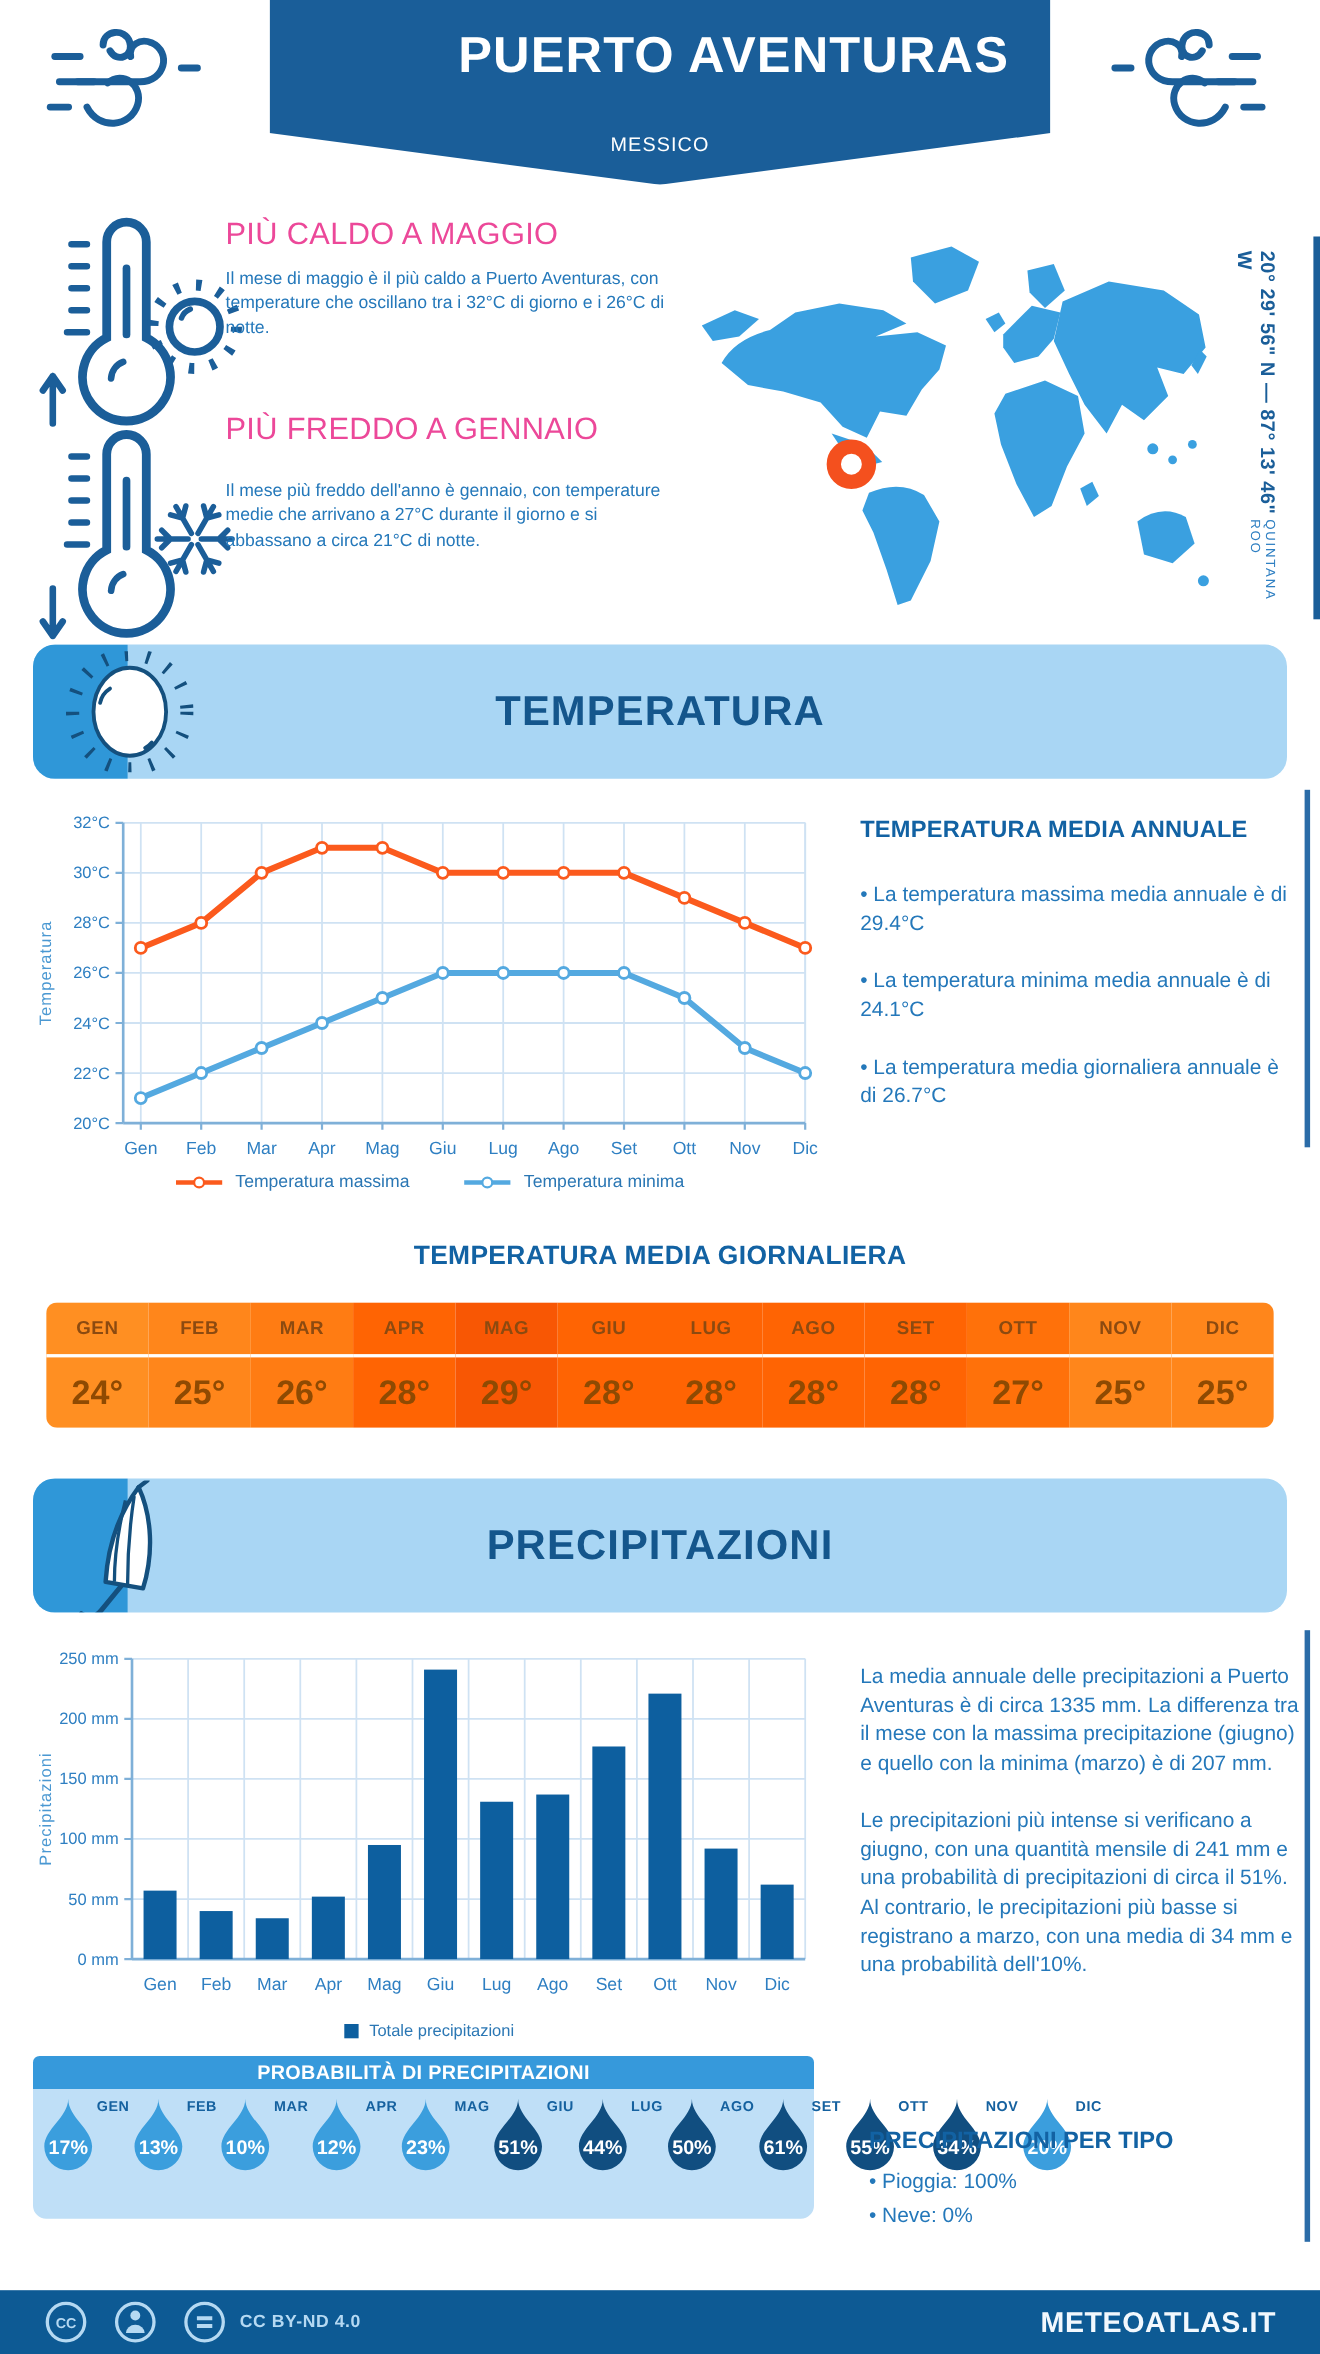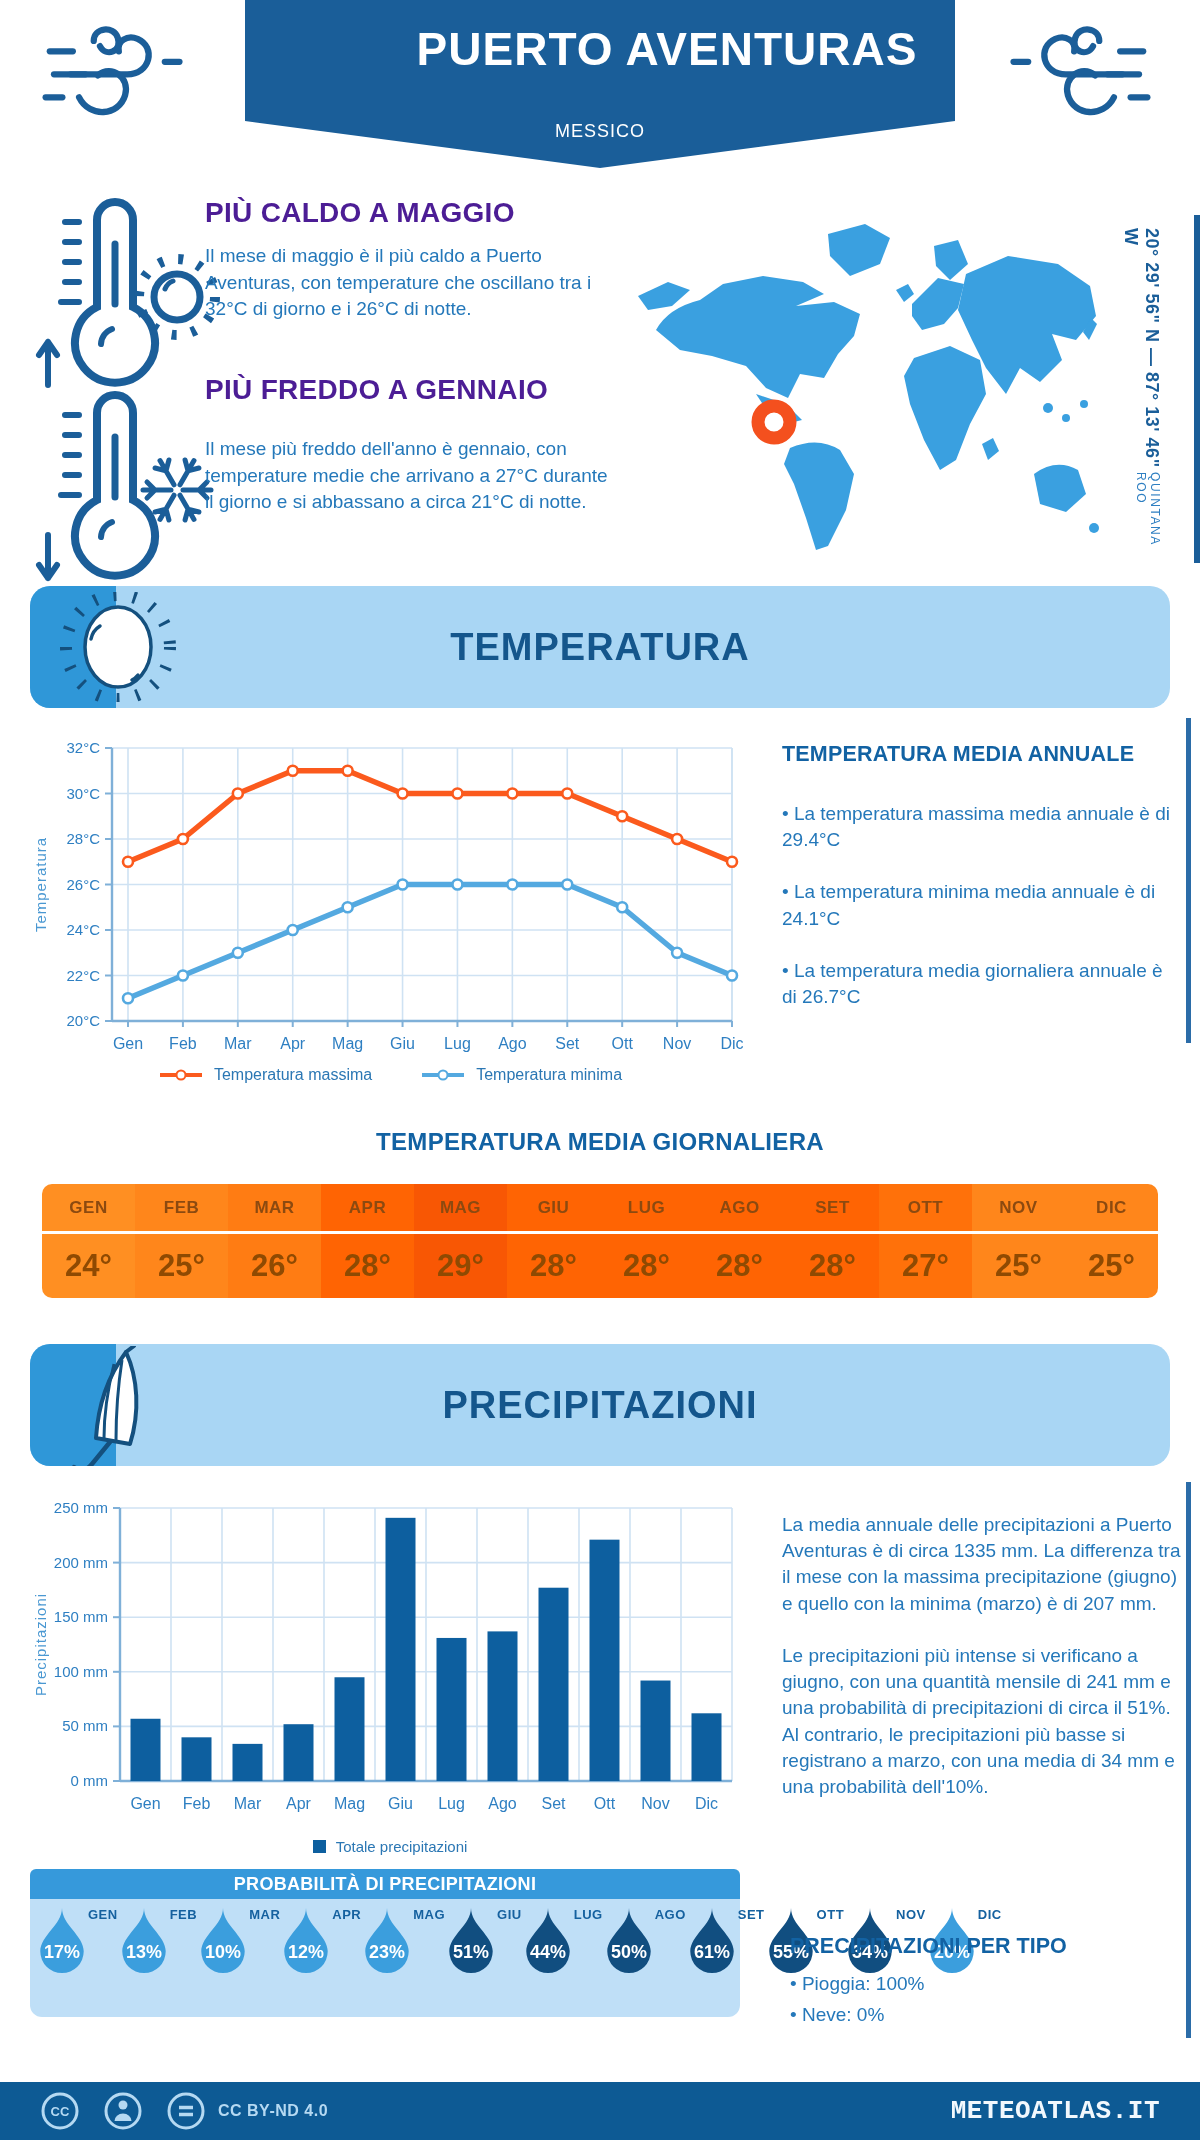--- a/index.html
+++ b/index.html
@@ -11,22 +11,22 @@
   .banner{position:absolute;left:245px;top:0;width:710px;height:168px;background:#1A5E99;
           clip-path:polygon(0 0,100% 0,100% 72%,50% 100%,0 72%);}
   .app-title{position:absolute;left:245px;top:22px;width:844px;text-align:center;
              font-size:46px;font-weight:bold;color:#fff;letter-spacing:1px;}
   .app-subtitle{position:absolute;left:245px;top:121px;width:710px;text-align:center;
                 font-size:18px;color:#fff;letter-spacing:1px;}
   .wind{position:absolute;top:20px;}
   .wind.left{left:38px;} .wind.right{left:985px;transform:scaleX(-1);}
 
   
-  .hl-title{position:absolute;left:205px;font-size:28px;font-weight:bold;color:#4c1d95;letter-spacing:.3px;}
-  .hl-text{position:absolute;left:205px;width:408px;font-size:19px;color:#2478BA;line-height:1.4;}
+  .hl-title{position:absolute;left:205px;font-size:28px;font-weight:normal;color:#ec4899;letter-spacing:.3px;}
+  .hl-text{position:absolute;left:205px;width:408px;font-size:16px;color:#2478BA;line-height:1.4;}
 
   
   .coords{position:absolute;left:1120px;top:228px;height:345px;writing-mode:vertical-rl;
           display:flex;align-items:flex-start;}
   .coords .big{display:block;font-size:18px;font-weight:bold;color:#1A5E99;letter-spacing:.5px;}
   .coords .small{display:block;font-size:12px;color:#2E7FC2;letter-spacing:1.6px;margin-top:2px;}
   .vline{position:absolute;width:5px;background:#2B6CA8;}
 
   
   .section-banner{position:absolute;left:30px;width:1140px;height:122px;background:#A9D6F4;
@@ -69,21 +69,21 @@
 
   .per-tipo{position:absolute;left:790px;top:1934px;width:400px;}
   .per-tipo h3{font-size:21.5px;font-weight:bold;color:#1262A3;margin:0 0 14px 0;}
   .per-tipo p{font-size:19px;color:#2478BA;margin:0 0 9px 0;}
 
   
   .footer{position:absolute;left:0;top:2082px;width:1200px;height:58px;background:#0D5A94;
           display:flex;align-items:center;padding:0 40px;box-sizing:border-box;}
   .cc-group{display:flex;align-items:center;gap:23px;}
   .cc-label{margin-left:12px;font-size:16px;font-weight:bold;color:#B5D9F2;letter-spacing:.5px;}
-  .site{margin-left:auto;font-size:26px;font-weight:bold;color:#F2F8FD;letter-spacing:.5px;font-family:Liberation Mono, monospace;}
+  .site{margin-left:auto;font-size:26px;font-weight:bold;color:#F2F8FD;letter-spacing:.5px;}
 </style>
 </head>
 <body>
 
 <div class="page">
 
   <div class="banner"></div>
   <div class="app-title">PUERTO AVENTURAS</div>
   <div class="app-subtitle">MESSICO</div>
 

